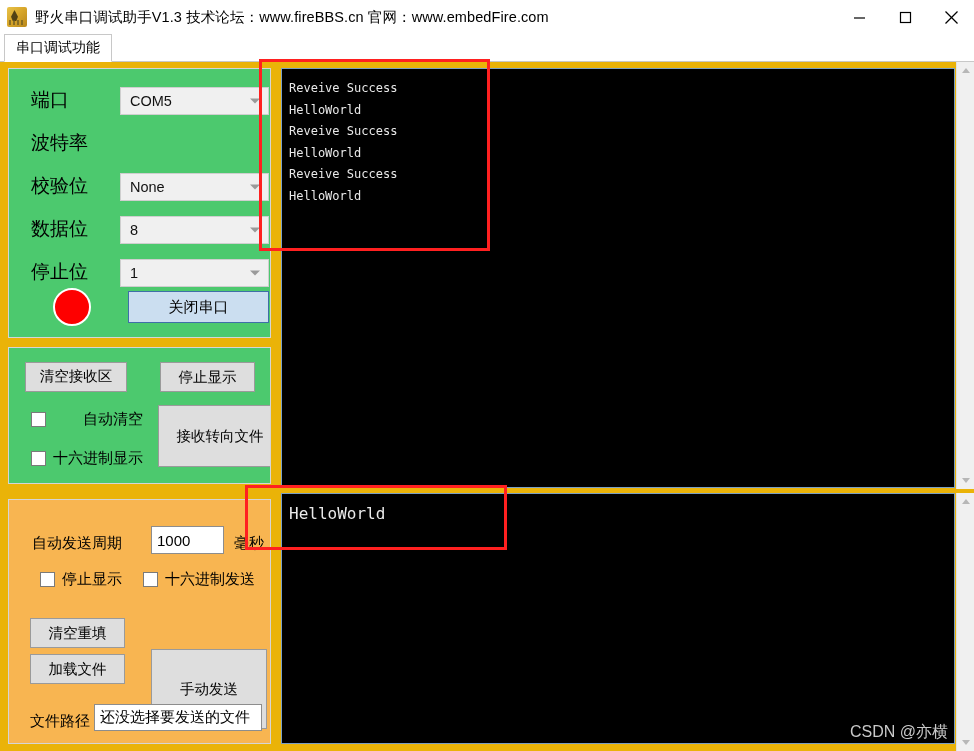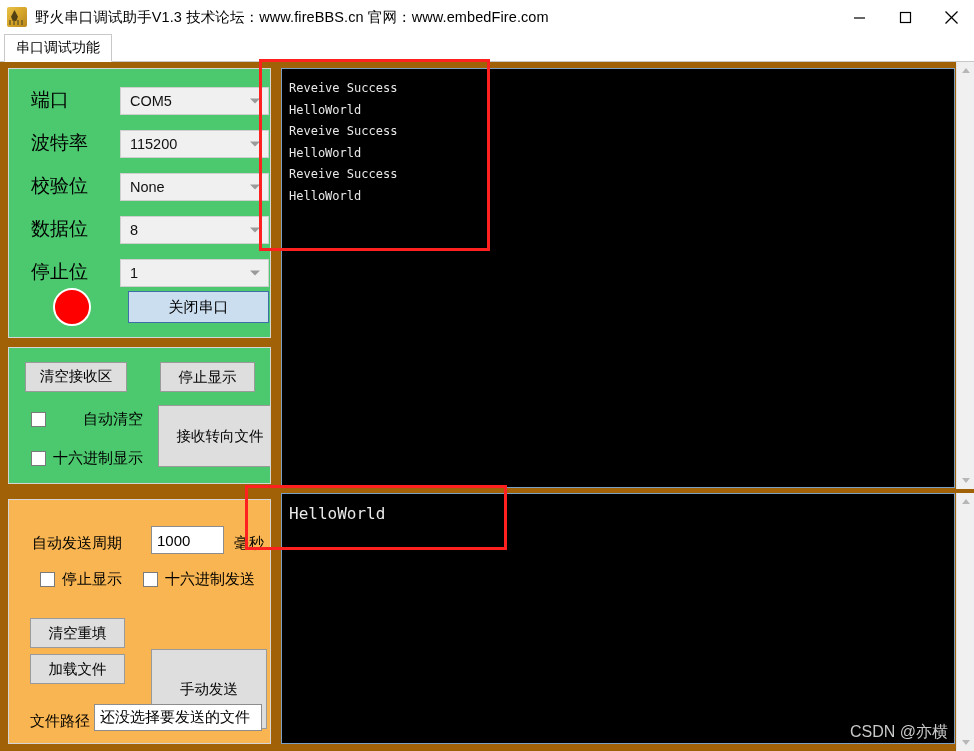--- a/index.html
+++ b/index.html
@@ -76,21 +76,21 @@
     font-size: 14px; color: #000;
     background: #ffffff;
     border: 1px solid #c8c8c8;
     border-bottom: 1px solid #ffffff;
   }
 
   
   #body {
     position: absolute; left: 0; top: 62px;
     width: 974px; height: 689px;
-    background: #a16207;
+    background: #eab308;
   }
 
   
   .panel {
     position: absolute;
     border: 1px solid #d5d5d5;
     overflow: hidden;
   }
   .green { background: #4CC96E; }
   .orange { background: #F8B551; }
@@ -290,24 +290,20 @@
         <span class="cfg-label">端口</span>
       </div>
       <div class="combo" style="left:111px; top:18px; width:149px;">
         <span>COM5</span>
         <span class="caret"></span>
       </div>
 
       <div class="cfg-row" style="left:22px; top:61px;">
         <span class="cfg-label">波特率</span>
       </div>
-      <div class="combo" style="left:111px; top:61px; width:149px;">
-        <span>115200</span>
-        <span class="caret"></span>
-      </div>
 
       <div class="cfg-row" style="left:22px; top:104px;">
         <span class="cfg-label">校验位</span>
       </div>
       <div class="combo" style="left:111px; top:104px; width:149px;">
         <span>None</span>
         <span class="caret"></span>
       </div>
 
       <div class="cfg-row" style="left:22px; top:147px;">

